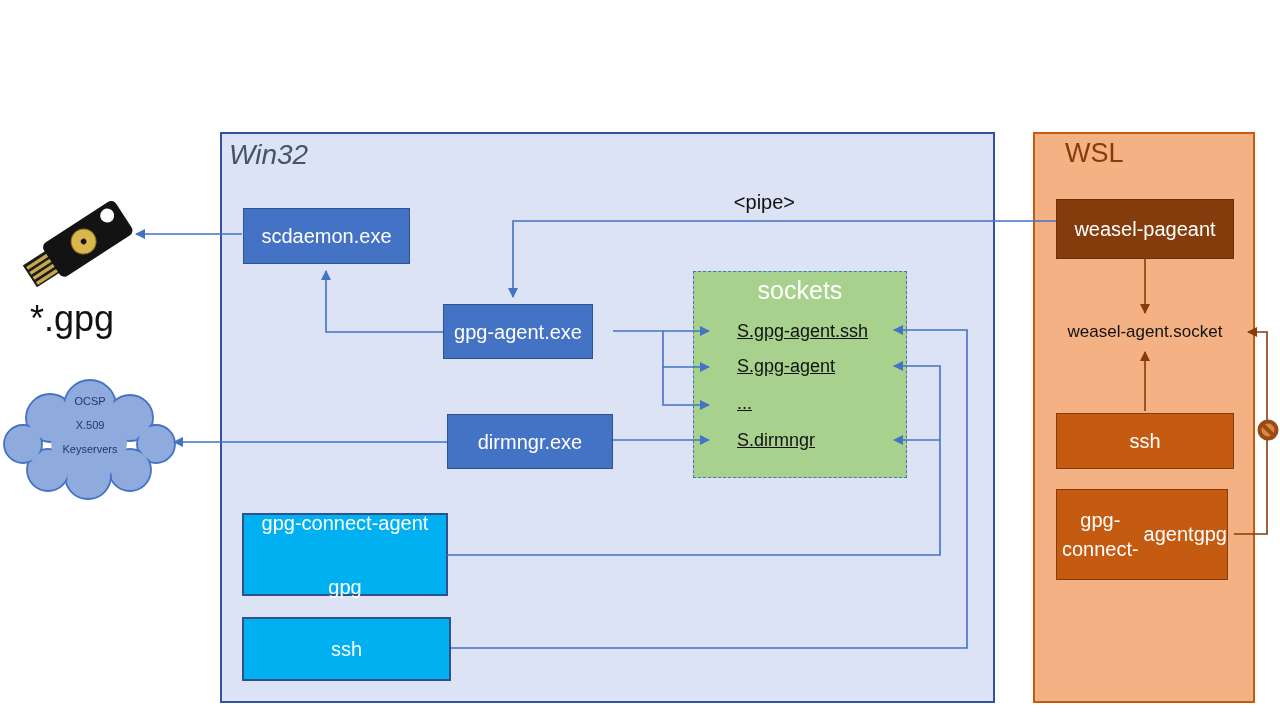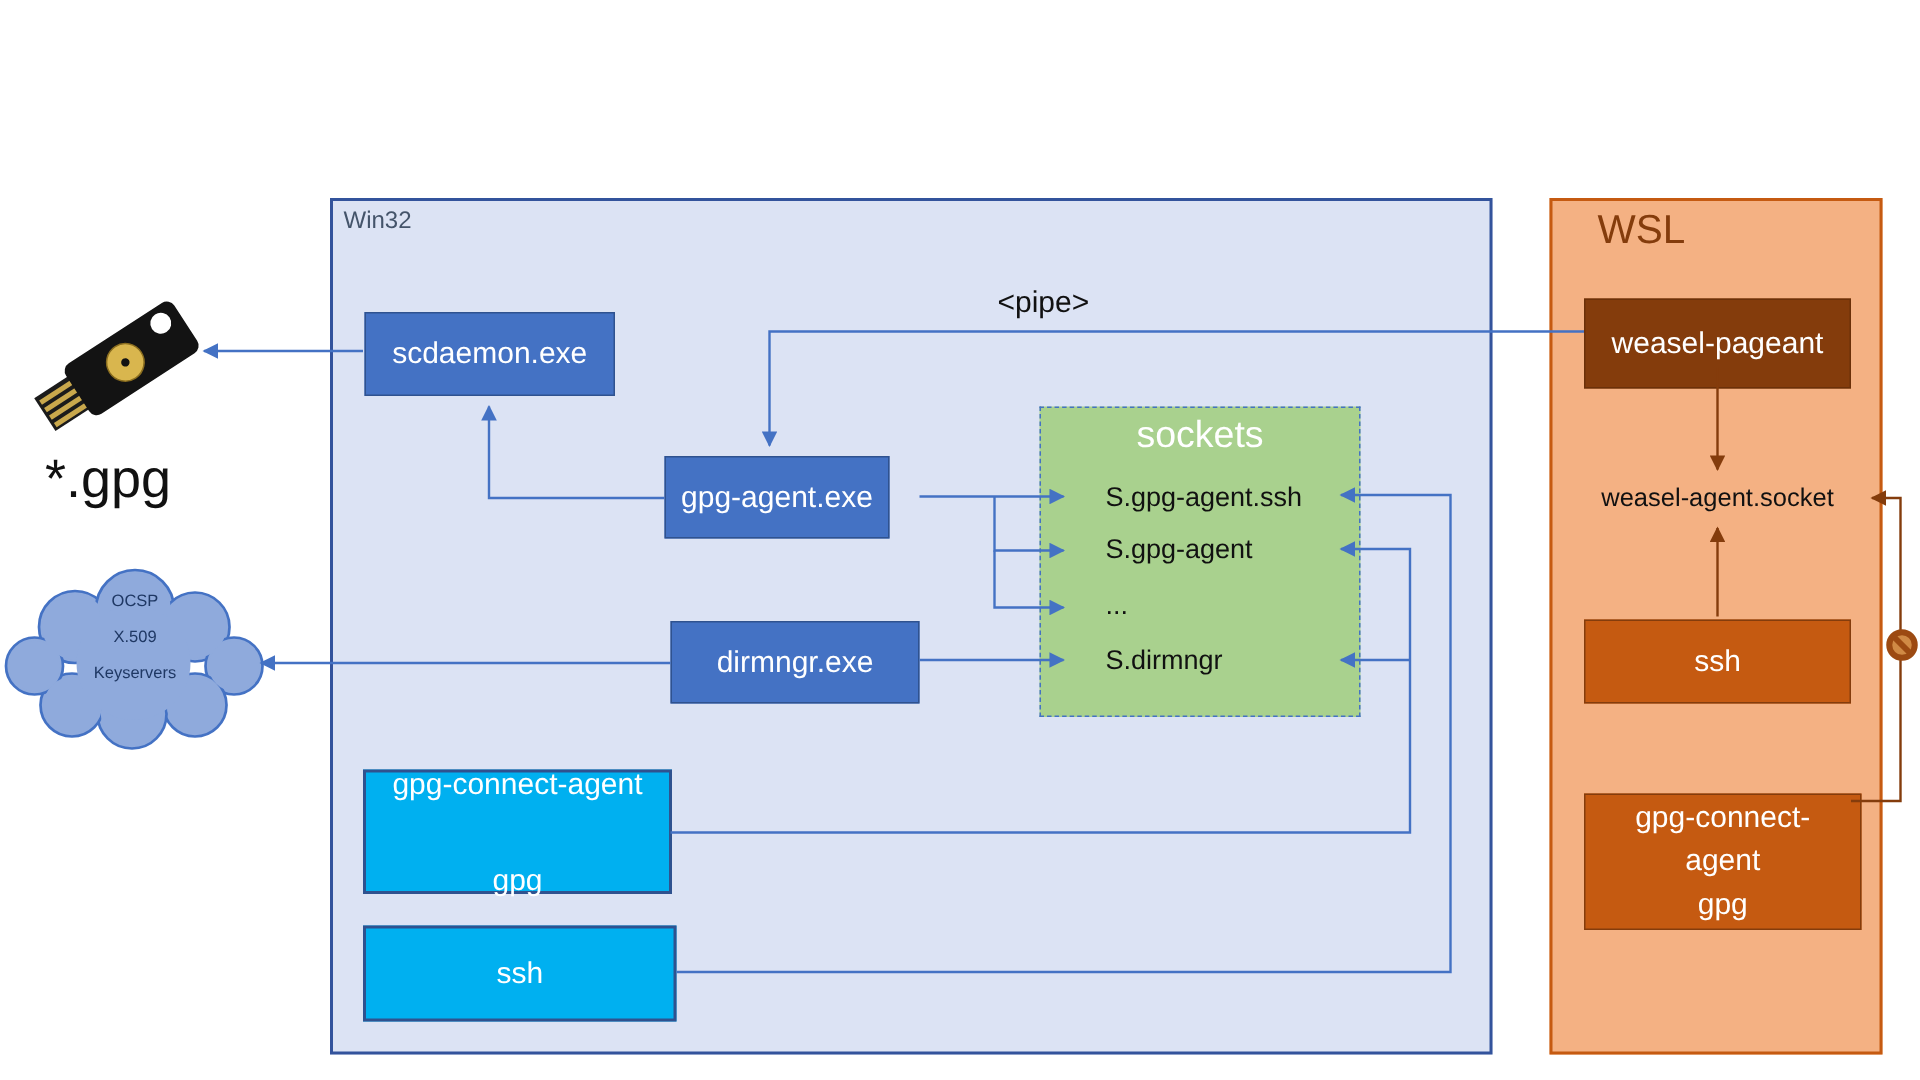--- a/index.html
+++ b/index.html
@@ -6,49 +6,49 @@
   body{font-family:"Liberation Sans",sans-serif;}
   .stage{position:relative;width:1280px;height:720px;overflow:hidden;background:#fff;}
   .abs{position:absolute;box-sizing:border-box;}
 
   
   .win32{left:220px;top:132px;width:775px;height:571px;background:#DCE3F4;border:2px solid #33539C;}
   .wsl{left:1033px;top:132px;width:222px;height:571px;background:#F4B183;border:2px solid #C55A11;}
   .sockets-box{left:693px;top:271px;width:214px;height:207px;background:#A9D18E;border:1.5px dashed #4472C4;}
 
   
-  .win32-label{left:229px;top:139px;font-size:16px;color:#44546A;}
+  .win32-label{left:229px;top:139px;font-size:28px;color:#44546A;font-style:italic;}
   .wsl-label{left:1044px;top:138px;font-size:27px;color:#843C0C;font-weight:500;margin-left:21px;}
   .sockets-title{left:693px;top:276px;width:214px;text-align:center;font-size:25px;color:#fff;}
 
   
   .node{display:flex;align-items:center;justify-content:center;color:#fff;font-size:20px;text-align:center;line-height:1.4;}
   .blue{background:#4472C4;border:1.5px solid #2F528F;}
   .cyan{background:#00B0F0;border:2px solid #2F528F;}
   .brown{background:#843C0C;border:1px solid #6B3009;}
   .orange{background:#C55A11;border:1.5px solid #843C0C;}
 
   .scdaemon{left:243px;top:208px;width:167px;height:56px;}
   .gpgagent{left:443px;top:304px;width:150px;height:55px;}
   .dirmngr{left:447px;top:414px;width:166px;height:55px;}
   .gca-win{left:242px;top:513px;width:206px;height:83px;flex-direction:column;gap:36px;}
   .ssh-win{left:242px;top:617px;width:209px;height:64px;}
   .weasel{left:1056px;top:199px;width:178px;height:60px;text-align:center;}
   .ssh-wsl{left:1056px;top:413px;width:178px;height:56px;}
-  .gca-wsl{left:1056px;top:489px;width:185px;height:91px;flex-direction:column;line-height:1.45;margin-top:40px;}
+  .gca-wsl{left:1056px;top:489px;width:172px;height:91px;line-height:1.45;}
 
   
-  .socket-item{left:737px;width:165px;height:20px;font-size:18px;color:#111;}
+  .socket-item{left:737px;width:165px;height:20px;font-size:18px;color:#111;text-decoration:underline;}
   .si-0{top:321px;}
   .si-1{top:356px;}
   .si-2{top:393px;}
   .si-3{top:430px;}
 
   
-  .pipe-label{left:665px;top:191px;width:130px;text-align:left;font-size:20px;color:#111;}
+  .pipe-label{left:665px;top:191px;width:130px;text-align:right;font-size:20px;color:#111;}
   .socket-file-label{left:1056px;top:322px;width:178px;text-align:center;font-size:17px;color:#111;}
   .gpg-files{left:30px;top:298px;font-size:36px;color:#111;}
   .cloud-text{left:10px;top:389px;width:160px;text-align:center;font-size:11px;line-height:24px;color:#1F3864;}
 
   .overlay{left:0;top:0;width:1280px;height:720px;pointer-events:none;z-index:5;}
   .layer1{z-index:1;}
   .layer2{z-index:2;}
   .layer6{z-index:6;}
 </style>
 </head>

